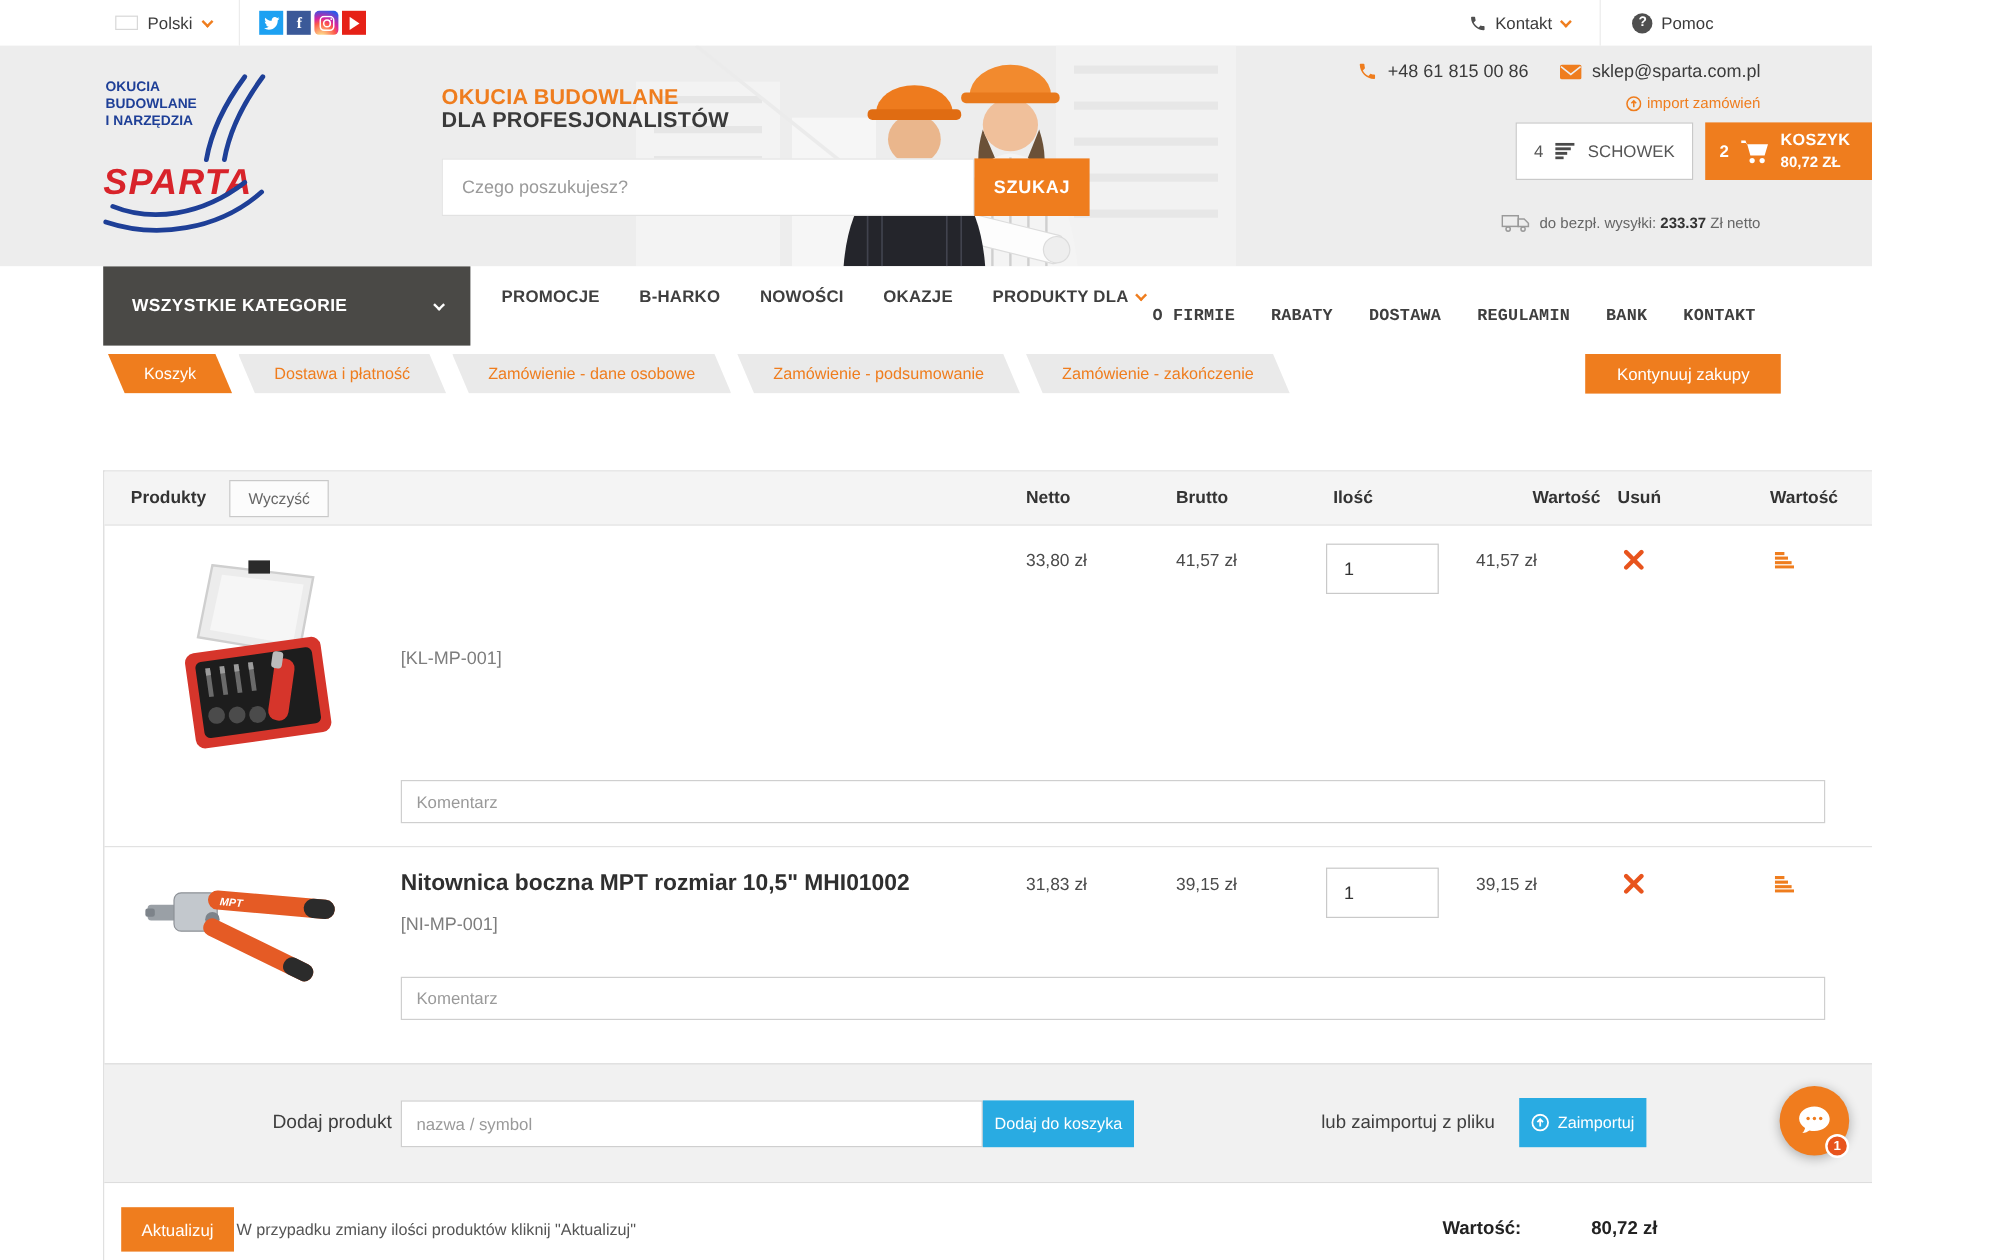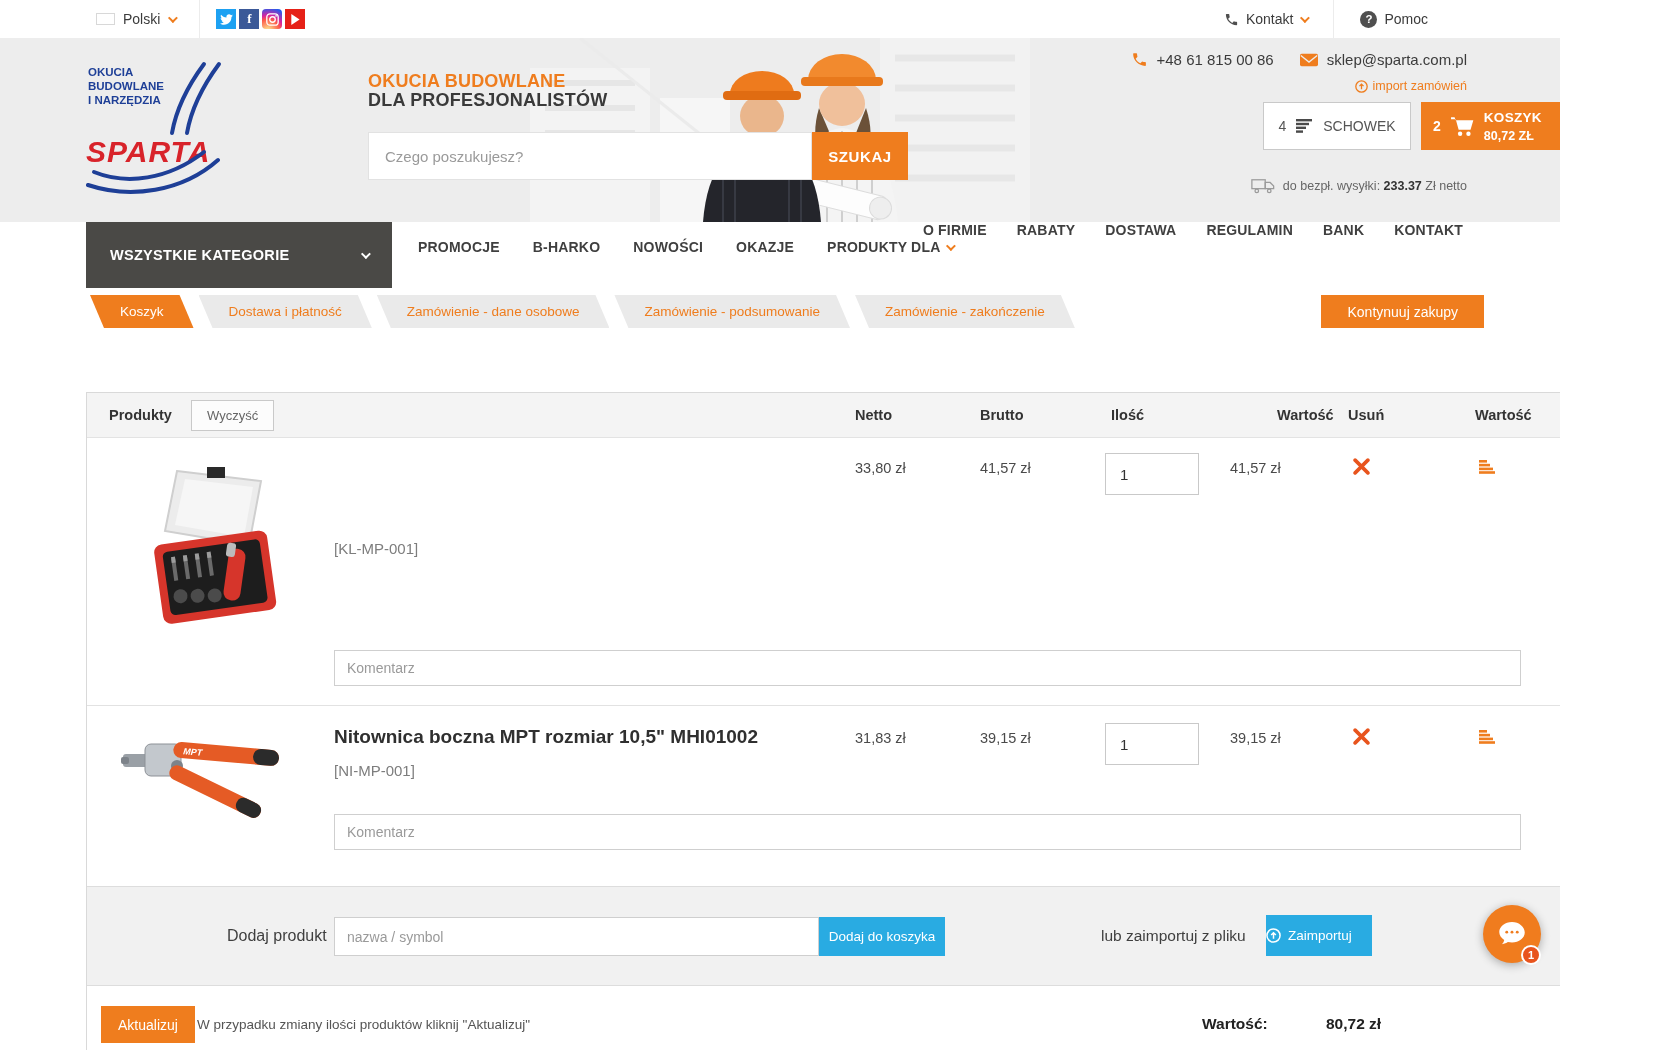--- a/index.html
+++ b/index.html
@@ -53,21 +53,21 @@
   .koszyk .chev{margin-left:auto;}
   .shipping{position:absolute;top:140px;right:93px;display:flex;align-items:center;gap:8px;font-size:12.5px;color:#666;}
   .shipping b{color:#333;}
 
   
   .nav{position:absolute;top:222px;left:0;right:0;height:50px;background:#fff;}
   .cats{position:absolute;left:86px;top:0;width:306px;height:66px;background:var(--navbox);color:#fff;display:flex;align-items:center;padding:0 24px;z-index:5;cursor:pointer;}
   .cats span{font-size:14.5px;font-weight:bold;letter-spacing:.3px;}
   .cats .chev{margin-left:auto;}
   .nav-left{position:absolute;left:418px;top:0;height:50px;display:flex;align-items:center;gap:33px;}
-  .nav-right{position:absolute;right:97px;top:0;height:50px;display:flex;align-items:flex-start;gap:30px;}
+  .nav-right{position:absolute;right:97px;top:0;height:50px;display:flex;align-items:flex-end;gap:30px;font-family:Liberation Mono, monospace;}
   .nav-item{font-size:14px;font-weight:bold;color:#3f3f3f;letter-spacing:.2px;cursor:pointer;display:flex;align-items:center;gap:6px;white-space:nowrap;}
 
   
   .steps{position:absolute;top:295px;left:90px;display:flex;gap:5px;}
   .step{height:33px;line-height:33px;padding:0 30px;background:var(--step_bg);color:var(--orange);font-size:13.5px;white-space:nowrap;cursor:pointer;
         clip-path:polygon(0 0, calc(100% - 14px) 0, 100% 100%, 14px 100%);}
   .step.active{background:var(--orange);color:#fff;}
   .continue-btn{position:absolute;top:295px;right:76px;height:33px;background:var(--orange);border:none;color:#fff;font-size:14px;padding:0 26px;cursor:pointer;font-family:inherit;}
 
   
@@ -99,21 +99,21 @@
   .r1 .mv-btn{top:20px;} .r2 .mv-btn{top:22px;}
   .comment{position:absolute;left:247px;width:1187px;height:36px;border:1px solid #cfcfcf;padding:0 12px;font-size:14px;color:#333;font-family:inherit;outline:none;}
   .r1 .comment{top:212px;} .r2 .comment{top:108px;}
   input::placeholder{color:#9a9a9a;}
 
   .addrow{position:relative;height:100px;background:#f1f1f1;border-top:1px solid #ddd;border-bottom:1px solid #ddd;}
   .add-label{position:absolute;left:140px;top:40px;font-size:16px;color:#3f3f3f;}
   .add-input{position:absolute;left:247px;top:30px;width:485px;height:39px;border:1px solid #cfcfcf;padding:0 12px;font-size:14px;font-family:inherit;outline:none;}
   .add-btn{position:absolute;left:732px;top:30px;width:126px;height:39px;background:var(--cyan);border:none;color:#fff;font-size:13.5px;cursor:pointer;font-family:inherit;}
   .import-text{position:absolute;left:1014px;top:40px;font-size:15.5px;color:#3f3f3f;}
-  .import-btn{position:absolute;left:1179px;top:28px;width:106px;height:41px;background:var(--cyan);border:none;color:#fff;font-size:13.5px;cursor:pointer;font-family:inherit;display:flex;align-items:center;gap:7px;}
+  .import-btn{position:absolute;left:1179px;top:28px;width:106px;height:41px;background:var(--cyan);border:none;color:#fff;font-size:13.5px;cursor:pointer;font-family:inherit;display:flex;align-items:center;justify-content:center;gap:7px;}
 
   .footrow{position:relative;height:65px;background:#fff;}
   .update-btn{position:absolute;left:14px;top:20px;height:37px;padding:0 17px;background:var(--orange);border:none;color:#fff;font-size:14px;cursor:pointer;font-family:inherit;}
   .update-note{position:absolute;left:110px;top:31px;font-size:13.5px;color:#555;}
   .total-label{position:absolute;left:1115px;top:29px;font-size:15.5px;font-weight:bold;color:#222;}
   .total-value{position:absolute;left:1239px;top:29px;font-size:15.5px;font-weight:bold;color:#222;}
 
   
   .chat{position:absolute;left:1483px;top:905px;width:58px;height:58px;border-radius:50%;background:#f07c1e;box-shadow:0 2px 10px rgba(0,0,0,.3);cursor:pointer;z-index:20;display:flex;align-items:center;justify-content:center;}
   .chat-badge{position:absolute;left:38px;top:40px;width:20px;height:20px;border-radius:50%;background:var(--remove);border:2px solid #fff;color:#fff;font-size:11px;font-weight:bold;display:flex;align-items:center;justify-content:center;}

